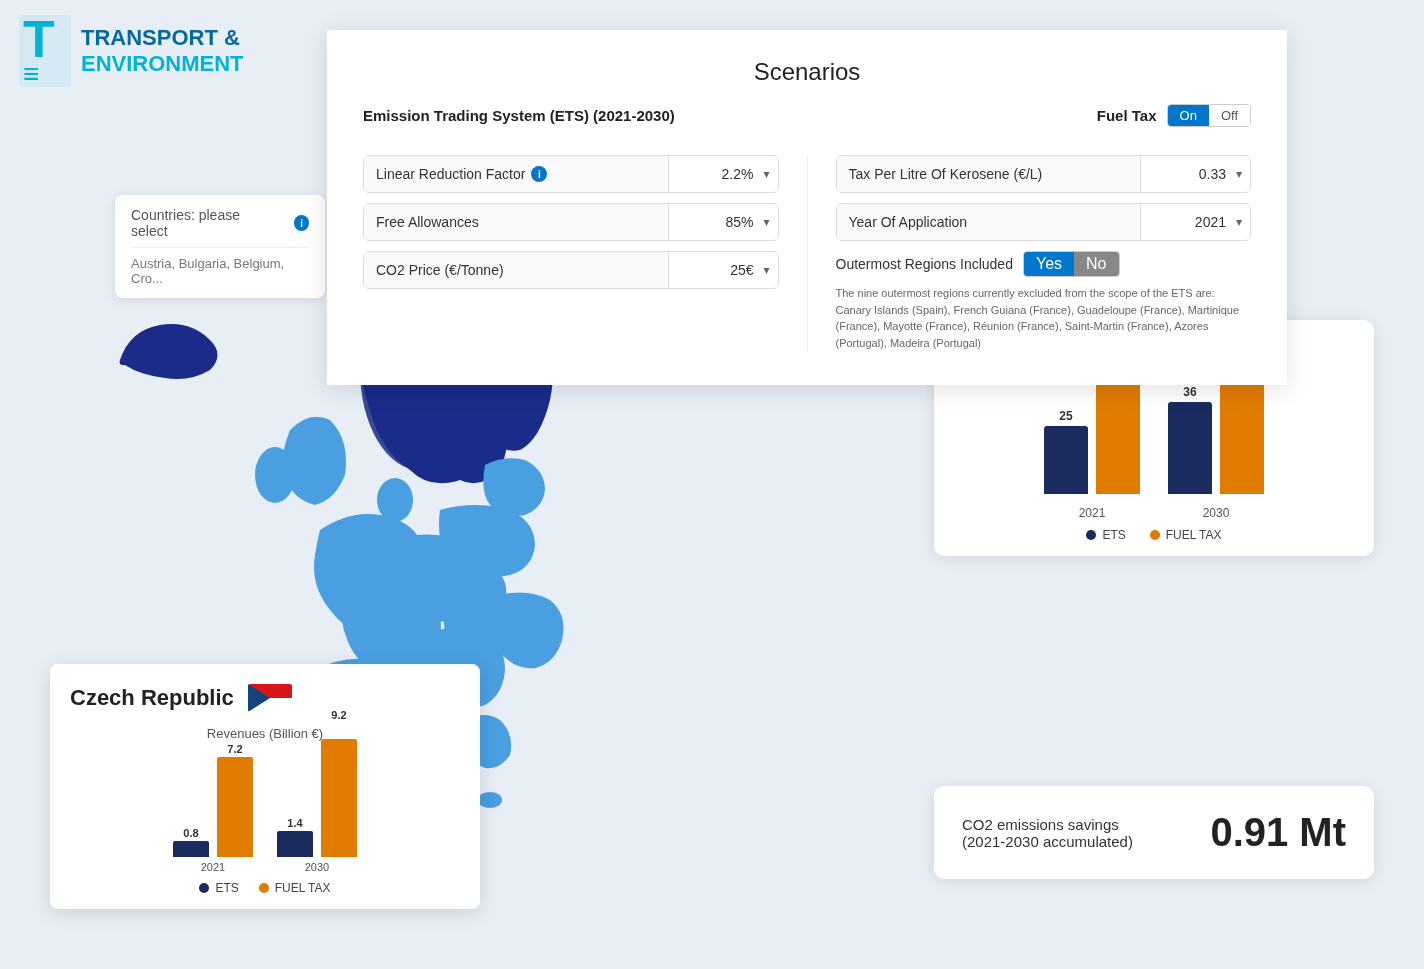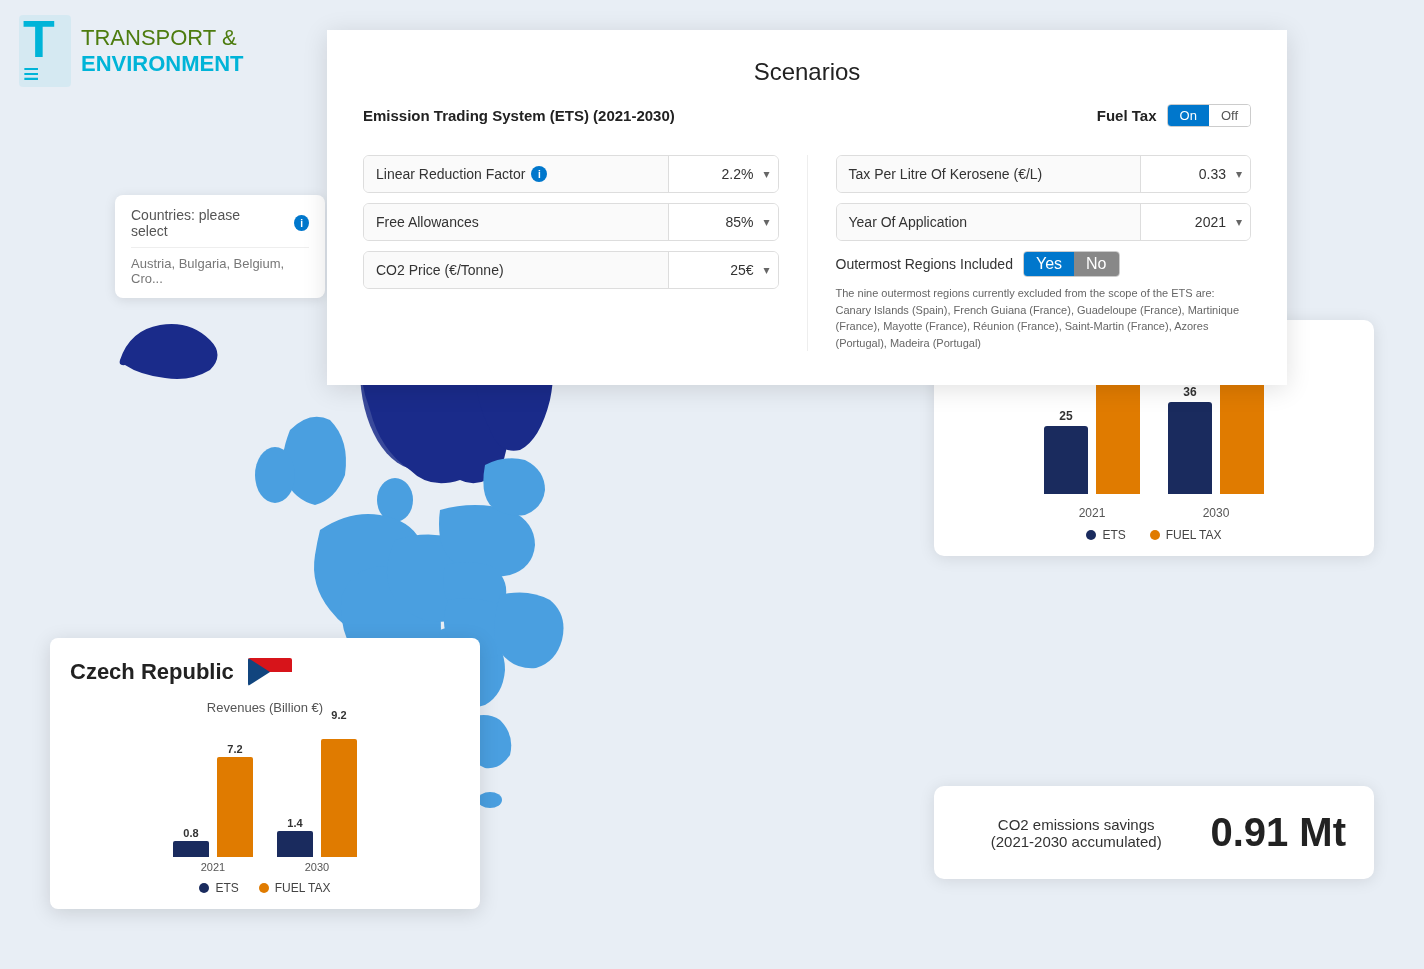--- a/index.html
+++ b/index.html
@@ -25,22 +25,22 @@
       width: 52px;
       height: 72px;
     }
     .logo-text {
       display: flex;
       flex-direction: column;
       line-height: 1.2;
     }
     .logo-transport {
       font-size: 22px;
-      font-weight: 400;
-      color: #4d7c0f;
+      font-weight: 700;
+      color: #0369a1;
     }
     .logo-environment {
       font-size: 22px;
       font-weight: 700;
       color: #00b4d8;
     }
 
     
     .scenarios-panel {
       position: absolute;
@@ -329,21 +329,20 @@
       right: 50px;
       width: 440px;
       background: white;
       border-radius: 10px;
       box-shadow: 0 2px 16px rgba(0,0,0,0.1);
       padding: 24px 28px;
       z-index: 6;
       display: flex;
       align-items: center;
       gap: 20px;
-      text-align: center;
     }
     .co2-label {
       font-size: 15px;
       color: #333;
       font-weight: 500;
       flex: 1;
     }
     .co2-value {
       font-size: 40px;
       font-weight: 700;
@@ -371,21 +370,21 @@
     }
     .czech-name {
       font-size: 22px;
       font-weight: 600;
       color: #222;
     }
     .czech-chart-title {
       font-size: 13px;
       color: #555;
       text-align: center;
-      margin-bottom: 28px;
+      margin-bottom: 2px;
     }
     .czech-legend {
       display: flex;
       justify-content: center;
       gap: 20px;
       margin-top: 8px;
     }
 
     
     .scenarios-separator {

